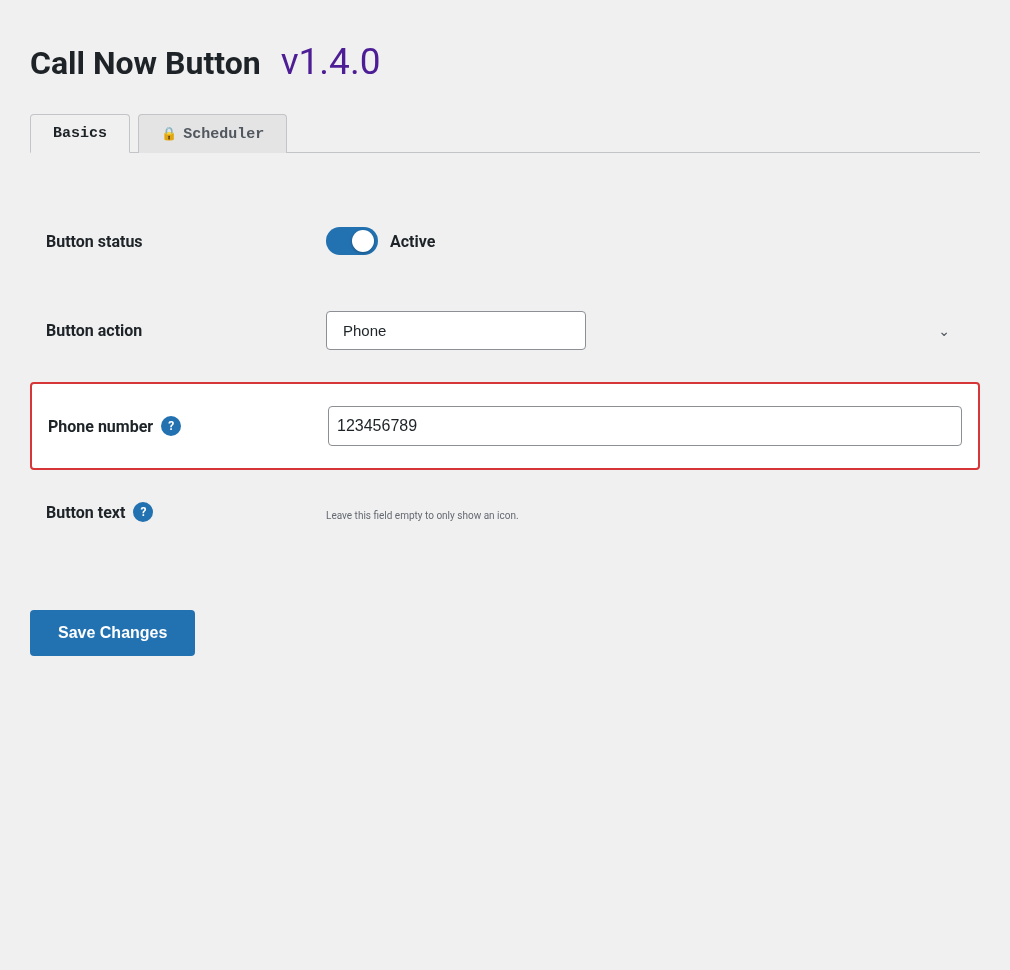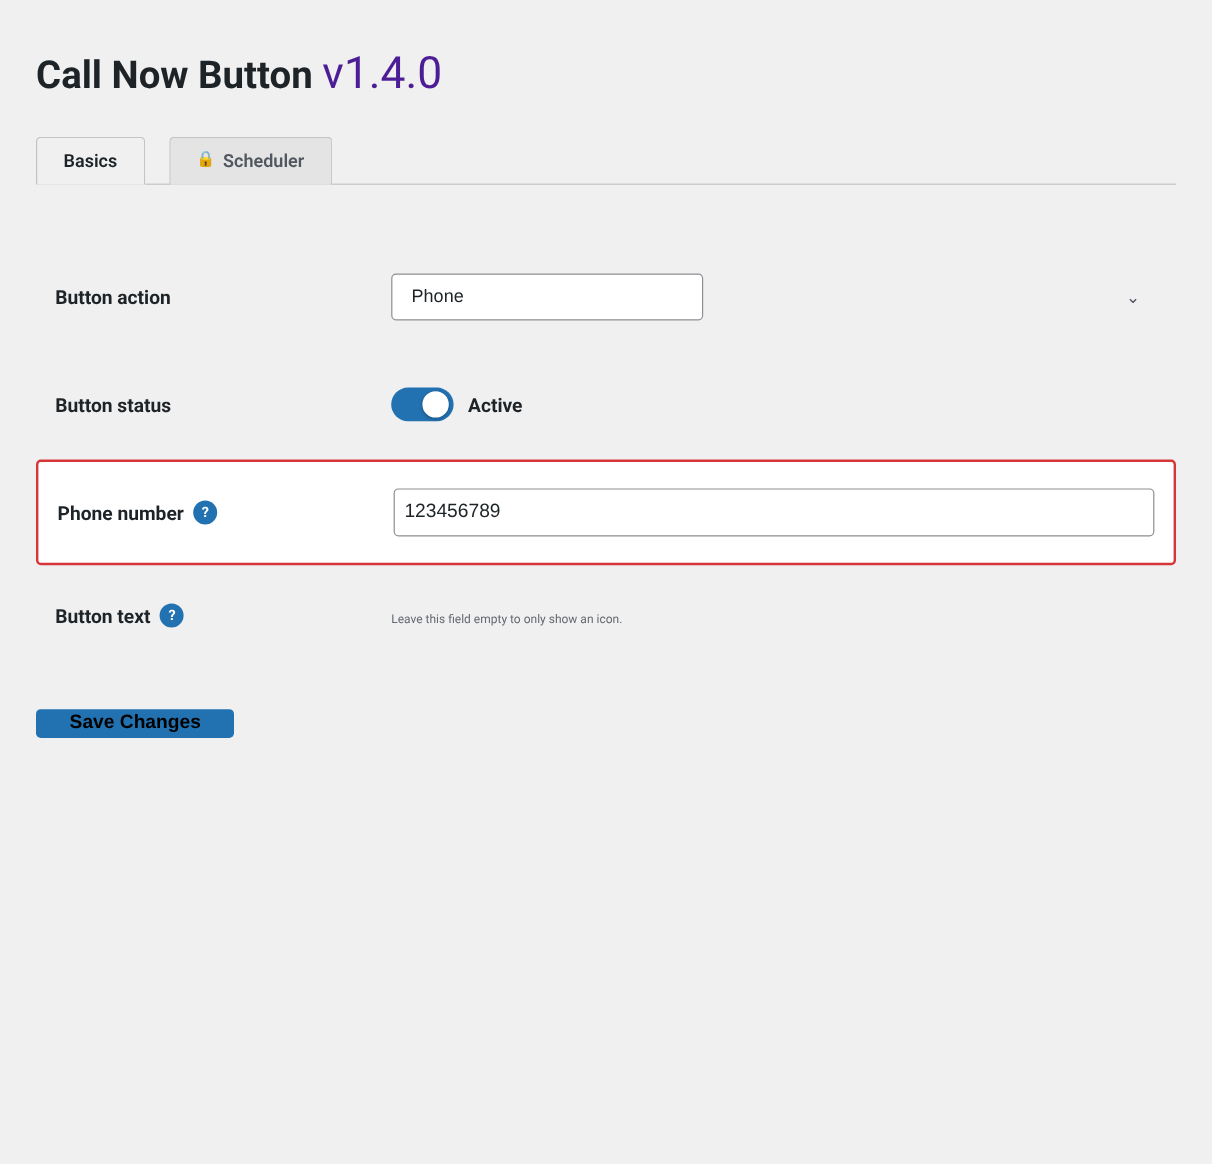--- a/index.html
+++ b/index.html
@@ -24,21 +24,21 @@
       max-width: 980px;
     }
 
     .page-title {
       font-size: 32px;
       font-weight: 700;
       color: #1d2327;
       margin-bottom: 30px;
       display: flex;
       align-items: baseline;
-      gap: 8px;
+      gap: 20px;
     }
 
     .page-title-version {
       font-size: 37px;
       font-weight: 400;
       color: #4c1d95;
     }
 
     
     .tabs-container {
@@ -50,25 +50,27 @@
     .tab {
       padding: 10px 22px;
       font-size: 15px;
       font-weight: 600;
       color: #50575e;
       background: #e4e4e4;
       border: 1px solid #c3c4c7;
       border-bottom: none;
       cursor: pointer;
       border-radius: 4px 4px 0 0;
-      margin-right: 20px;
-      display: flex;
+      margin-right: 8px;
+      display: flex;
+      align-items: center;
       gap: 6px;
       position: relative;
       bottom: -1px;
+      font-family: Liberation Mono, monospace;
     }
 
     .tab.active {
       background: #f0f0f1;
       color: #1d2327;
       border-bottom: 1px solid #f0f0f1;
       z-index: 1;
     }
 
     .tab-lock-icon {
@@ -208,24 +210,24 @@
       color: #fff;
       border-radius: 50%;
       font-size: 12px;
       font-weight: 700;
       cursor: pointer;
       flex-shrink: 0;
     }
 
     
     .save-button {
-      margin-top: 26px;
-      padding: 3px 28px;
+      margin-top: 46px;
+      padding: 14px 28px;
       background: #2271b1;
-      color: #000000;
+      color: #ffffff;
       font-size: 16px;
       font-weight: 600;
       border: none;
       border-radius: 4px;
       cursor: pointer;
       display: inline-block;
     }
   </style>
 </head>
 <body>
@@ -244,49 +246,49 @@
       <span>Basics</span>
     </div>
     <div class="tab">
       <span class="tab-lock-icon">🔒</span>
       <span>Scheduler</span>
     </div>
   </div>
 
   
   <div class="form-area">
+
+    <div class="form-row">
+      <label class="form-label">Button status</label>
+      <div class="form-control">
+        <div class="toggle-wrapper">
+          <div class="toggle">
+            <div class="toggle-knob"></div>
+          </div>
+          <span class="toggle-label">Active</span>
+        </div>
+      </div>
+    </div>
 
     <div class="form-row">
       <label class="form-label">Button action</label>
       <div class="form-control">
         <div class="select-wrapper">
           <select class="form-select">
             <option>Phone</option>
             <option>WhatsApp</option>
             <option>Email</option>
             <option>SMS</option>
             <option>URL</option>
           </select>
           <span class="select-chevron">⌄</span>
         </div>
       </div>
     </div>
 
-    <div class="form-row">
-      <label class="form-label">Button status</label>
-      <div class="form-control">
-        <div class="toggle-wrapper">
-          <div class="toggle">
-            <div class="toggle-knob"></div>
-          </div>
-          <span class="toggle-label">Active</span>
-        </div>
-      </div>
-    </div>
-
     <div class="form-row highlighted">
       <label class="form-label">
         <span>Phone number</span>
         <span class="help-icon">?</span>
       </label>
       <div class="form-control">
         <input type="text" class="form-input" value="123456789" style="">
       </div>
     </div>
 

